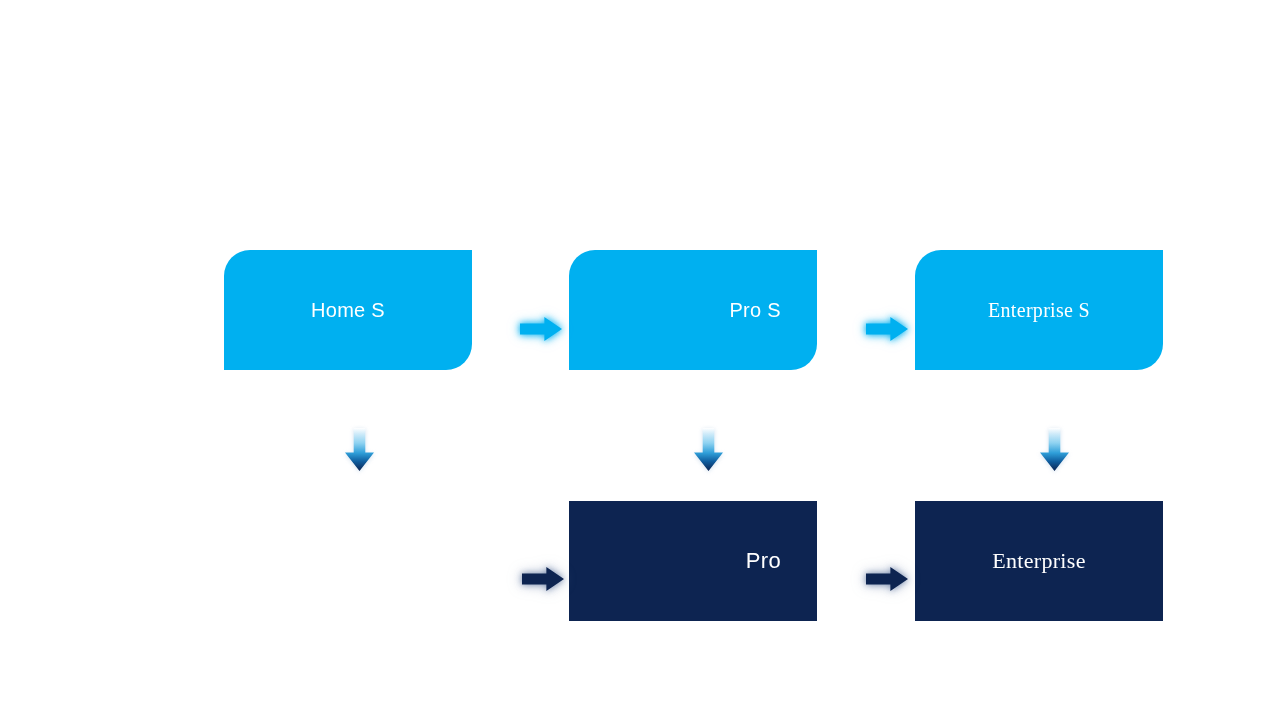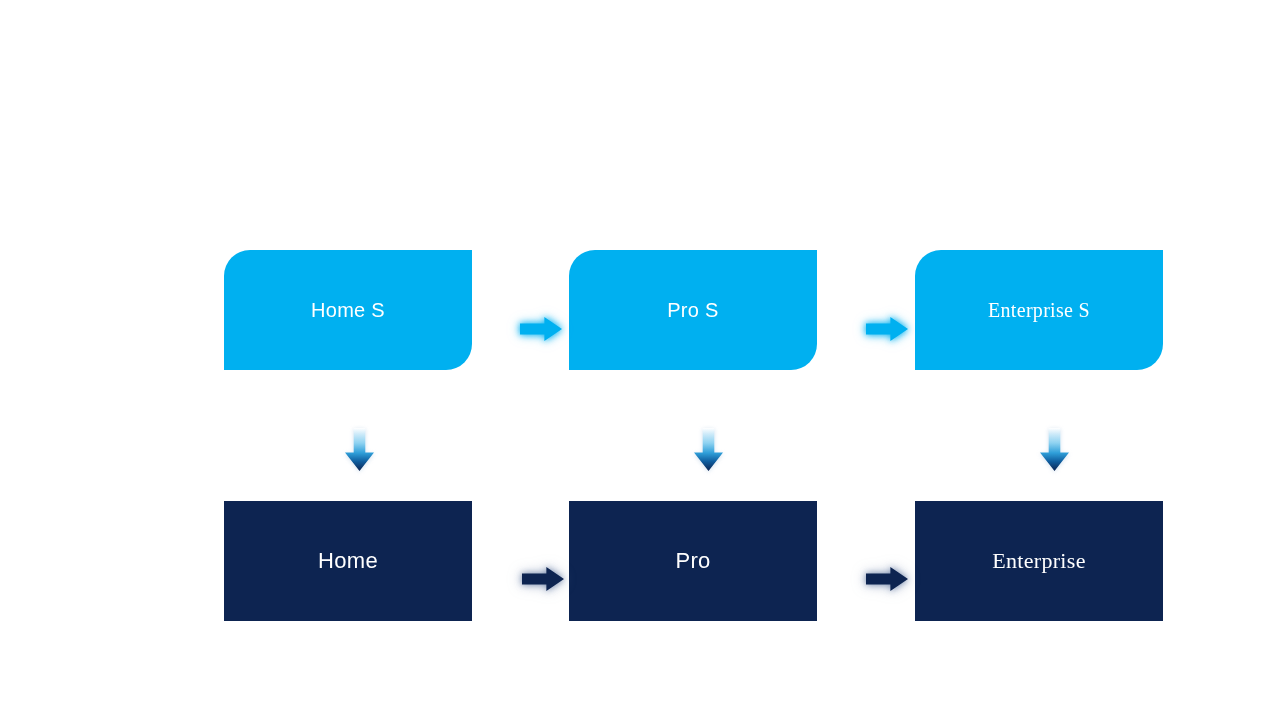--- a/index.html
+++ b/index.html
@@ -26,21 +26,21 @@
     border-radius: 26px 0 26px 0;
     font-size: 20px;
   }
   .node-bottom {
     top: 417px;
     background: #0d2451;
     border-radius: 0;
     font-size: 22px;
   }
   .col1 { left: 140px; }
-  .col2 { left: 485px; }
+  .col2 { left: 485px; justify-content: flex-end; }
   .col3 { left: 831px; font-family: Liberation Serif, serif; }
   .node-label { letter-spacing: 0.3px; }
   
   .h-arrow-wrap {
     position: absolute;
     width: 62px; height: 44px;
   }
   .h-arrow-wrap.glow-blue {
     filter: drop-shadow(0 0 3px rgba(0,176,240,0.85)) drop-shadow(0 0 5px rgba(0,176,240,0.55));
   }
@@ -102,23 +102,20 @@
   <div class="down-arrow-wrap down1">
     <div class="down-arrow"></div>
   </div>
   <div class="down-arrow-wrap down2">
     <div class="down-arrow"></div>
   </div>
   <div class="down-arrow-wrap down3">
     <div class="down-arrow"></div>
   </div>
 
-  <div class="node node-bottom col1">
-    <span class="node-label">Home</span>
-  </div>
   <div class="node node-bottom col3">
     <span class="node-label">Enterprise</span>
   </div>
   <div class="node node-bottom col2">
     <span class="node-label">Pro</span>
   </div>
 
   <div class="h-arrow-wrap glow-navy h-bottom hgap1b">
     <div class="h-arrow fill-navy"></div>
   </div>

